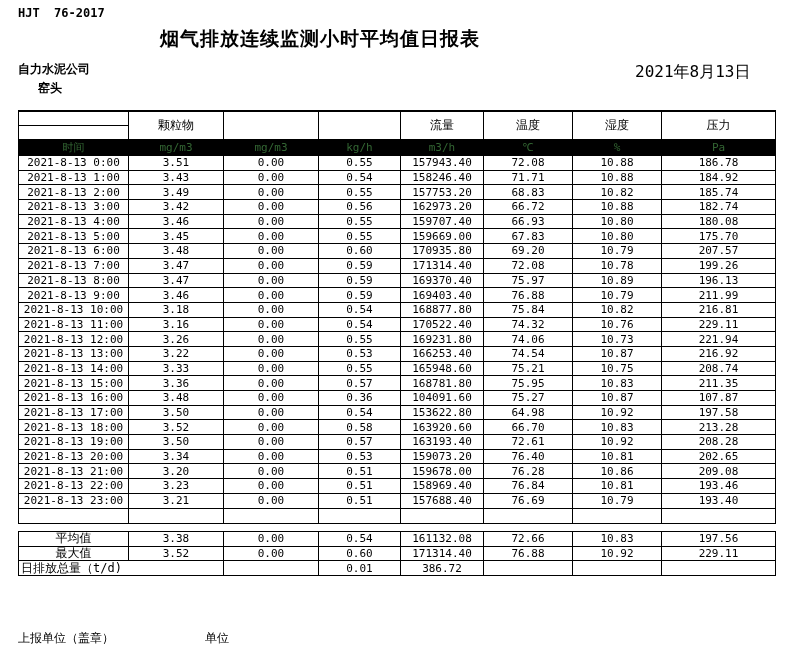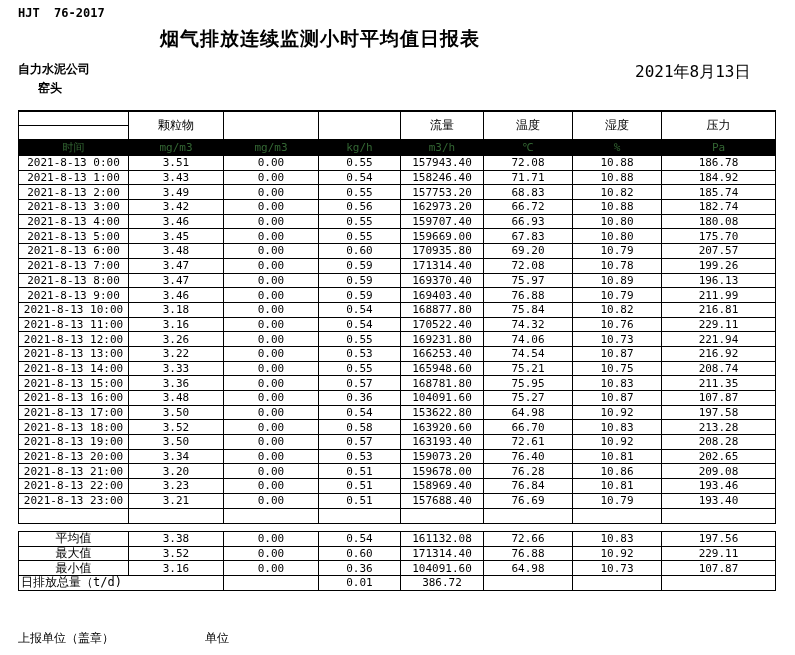--- a/index.html
+++ b/index.html
@@ -360,30 +360,20 @@
         <tr class="data-row">
           <td class="lbl">最大值</td>
           <td>3.52</td>
           <td>0.00</td>
           <td>0.60</td>
           <td>171314.40</td>
           <td>76.88</td>
           <td>10.92</td>
           <td>229.11</td>
         </tr>
-        <tr class="data-row">
-          <td class="lbl">最小值</td>
-          <td>3.16</td>
-          <td>0.00</td>
-          <td>0.36</td>
-          <td>104091.60</td>
-          <td>64.98</td>
-          <td>10.73</td>
-          <td>107.87</td>
-        </tr>
       </tbody>
     <tbody>
       <tr>
         <td colspan="2" class="total-label">日排放总量（t/d)</td>
         <td></td>
         <td>0.01</td>
         <td>386.72</td>
         <td></td>
         <td></td>
         <td></td>

